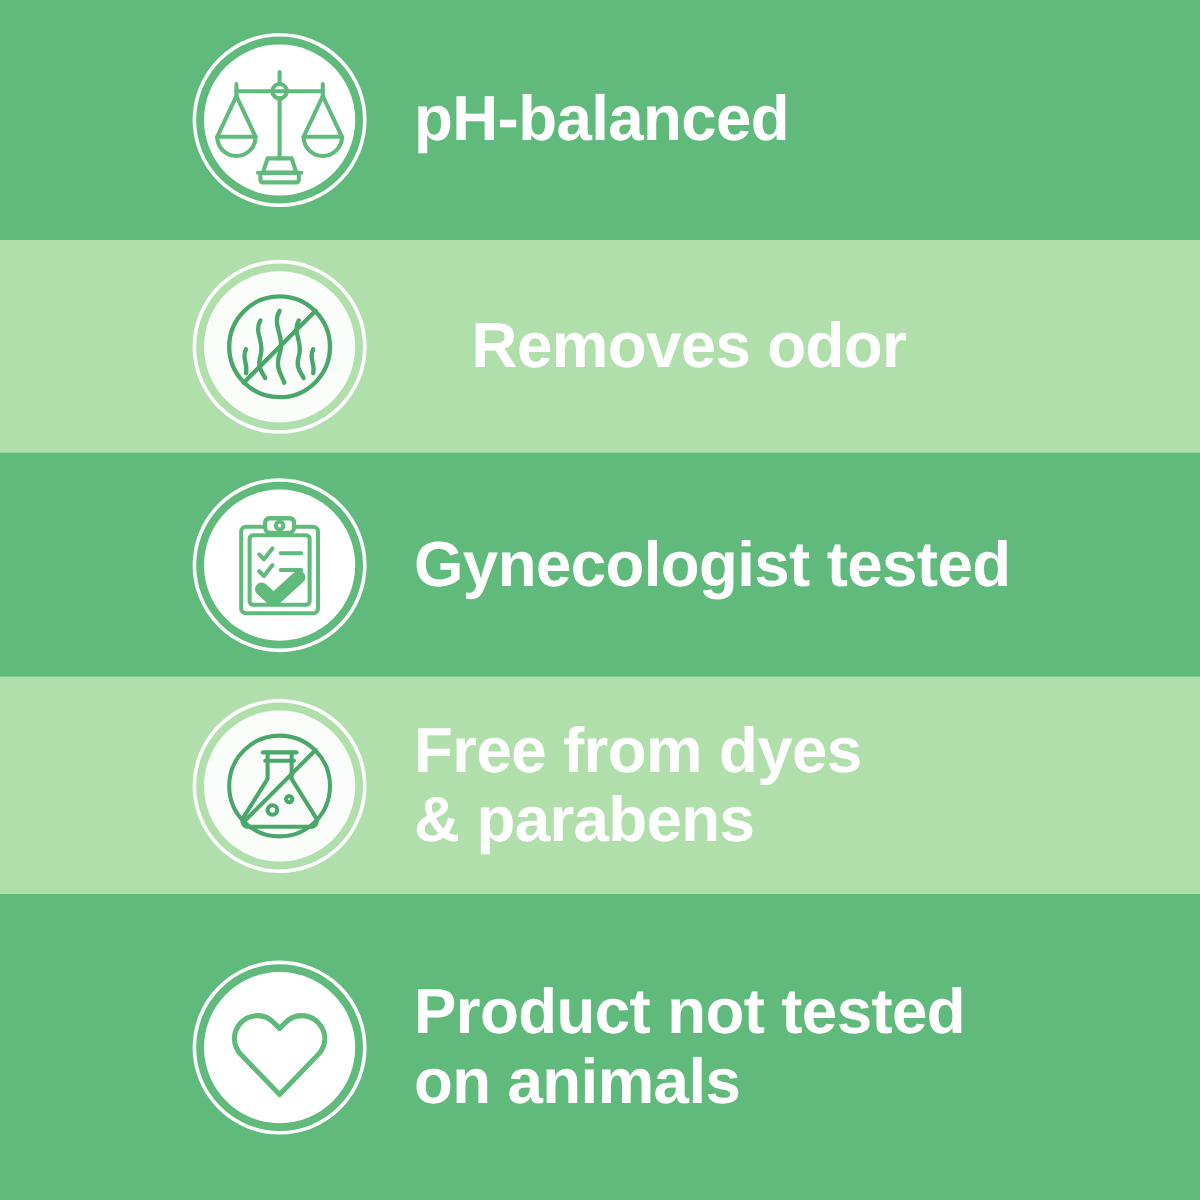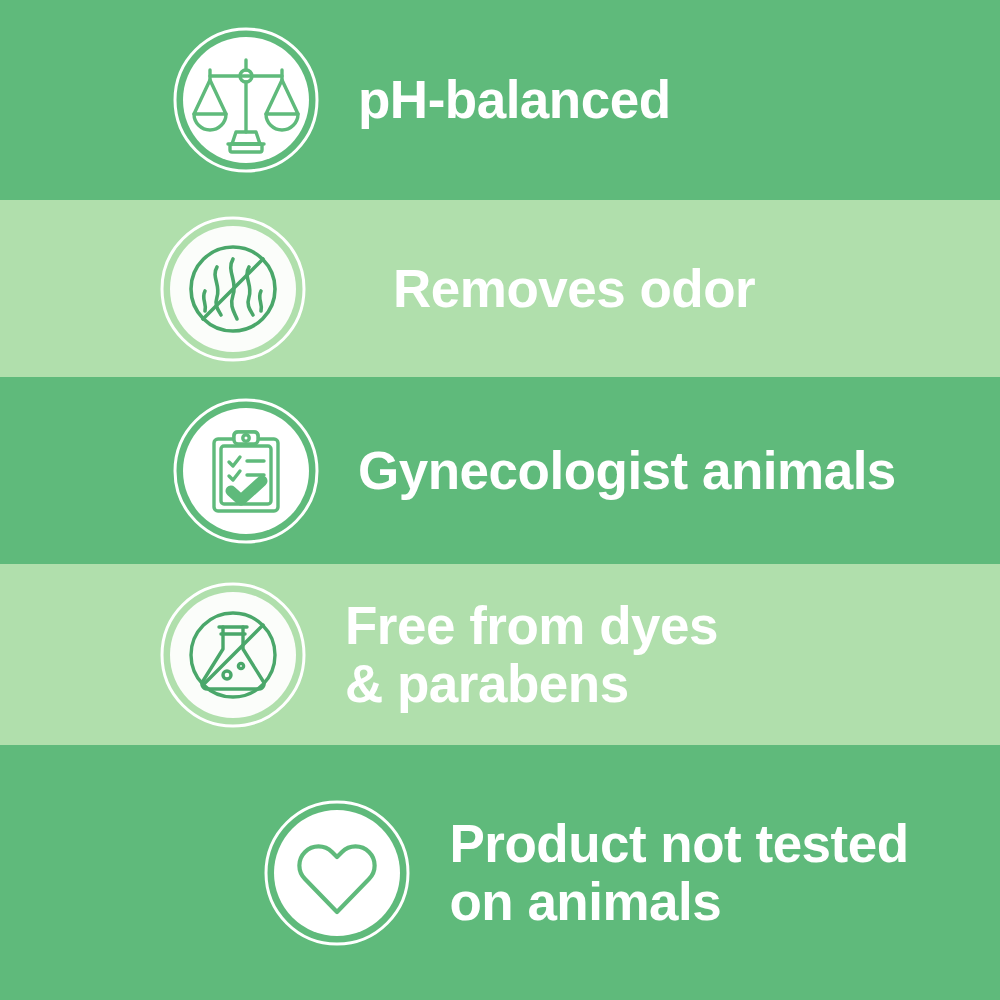--- a/index.html
+++ b/index.html
@@ -13,21 +13,21 @@
     width:1000px; height:1000px;
     display:flex; flex-direction:column;
     position:relative;
   }
   .benefit-row {
     display:flex;
     align-items:center;
     width:100%;
     position:relative;
   }
-  .benefit-row.band-dark  { background:#5fba7b;padding-left:13px; }
+  .benefit-row.band-dark  { background:#5fba7b; }
   .benefit-row.band-light { background:#b0dfac; }
 
   .icon-wrap {
     width:180px;
     min-width:180px;
     display:flex;
     align-items:center;
     justify-content:center;
     margin-left:143px;
   }
@@ -116,21 +116,21 @@
             <circle cx="74" cy="41" r="3.2"></circle>
             <polyline points="57,65 61,69 68,60"></polyline>
             <line x1="75" y1="64" x2="92" y2="64"></line>
             <polyline points="57,79 61,83 68,74"></polyline>
             <line x1="75" y1="78" x2="92" y2="78"></line>
           </g>
           <polyline points="59,94 69,103 90,84" fill="none" stroke="#5fba7b" stroke-width="11" stroke-linecap="round" stroke-linejoin="round"></polyline>
         </svg>
       </span>
     </div>
-    <div class="benefit-label">Gynecologist animals</div>
+    <div class="benefit-label">Gynecologist tested</div>
   </div>
 
   <div class="benefit-row band-light" style="height:192px;">
     <div class="icon-wrap">
       <span class="icon-badge">
         <svg viewBox="0 0 148 148">
           <circle cx="74" cy="74" r="71" fill="none" stroke="#ffffff" stroke-width="3"></circle>
           <circle cx="74" cy="74" r="63" fill="#fbfdfa"></circle>
           <g fill="none" stroke="#4aa76a" stroke-width="3.4" stroke-linecap="round" stroke-linejoin="round">
             <path d="M64 46 v22 L44 100 a5 5 0 0 0 4 8 h52 a5 5 0 0 0 4 -8 L84 68 V46"></path>
@@ -141,21 +141,21 @@
             <circle cx="74" cy="74" r="42"></circle>
             <line x1="44" y1="104" x2="104" y2="44"></line>
           </g>
         </svg>
       </span>
     </div>
     <div class="benefit-label">Free from dyes
 &amp; parabens</div>
   </div>
 
-  <div class="benefit-row band-dark" style="height:270px;justify-content:center;">
+  <div class="benefit-row band-dark" style="height:270px;">
     <div class="icon-wrap">
       <span class="icon-badge">
         <svg viewBox="0 0 148 148">
           <circle cx="74" cy="74" r="71" fill="none" stroke="#ffffff" stroke-width="3"></circle>
           <circle cx="74" cy="74" r="63" fill="#ffffff"></circle>
           <path d="M74 113 L42 80 a19 19 0 0 1 0 -27 a19 19 0 0 1 27 0 L74 58 L79 53 a19 19 0 0 1 27 0 a19 19 0 0 1 0 27 Z" fill="none" stroke="#5fba7b" stroke-width="4.2" stroke-linejoin="round"></path>
         </svg>
       </span>
     </div>
     <div class="benefit-label">Product not tested

